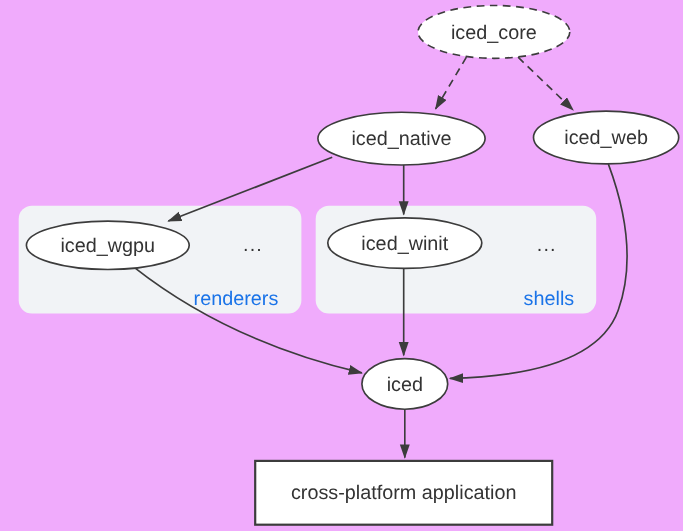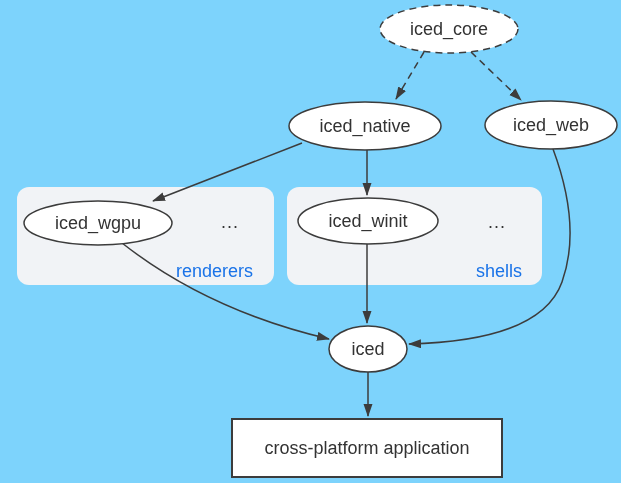--- a/index.html
+++ b/index.html
@@ -4,21 +4,21 @@
 <style>
   html, body {
     margin: 0;
     padding: 0;
     background: #ffffff;
   }
   .canvas {
     position: relative;
     width: 621px;
     height: 483px;
-    background: #7dd3fc;
+    background: #f0abfc;
     font-family: "Liberation Sans", sans-serif;
   }
   svg { display: block; }
   .node-shape {
     fill: #ffffff;
     stroke: #3c3c3c;
     stroke-width: 1.5;
   }
   .node-shape.dashed { stroke-dasharray: 7,5; }
   .app-rect {

